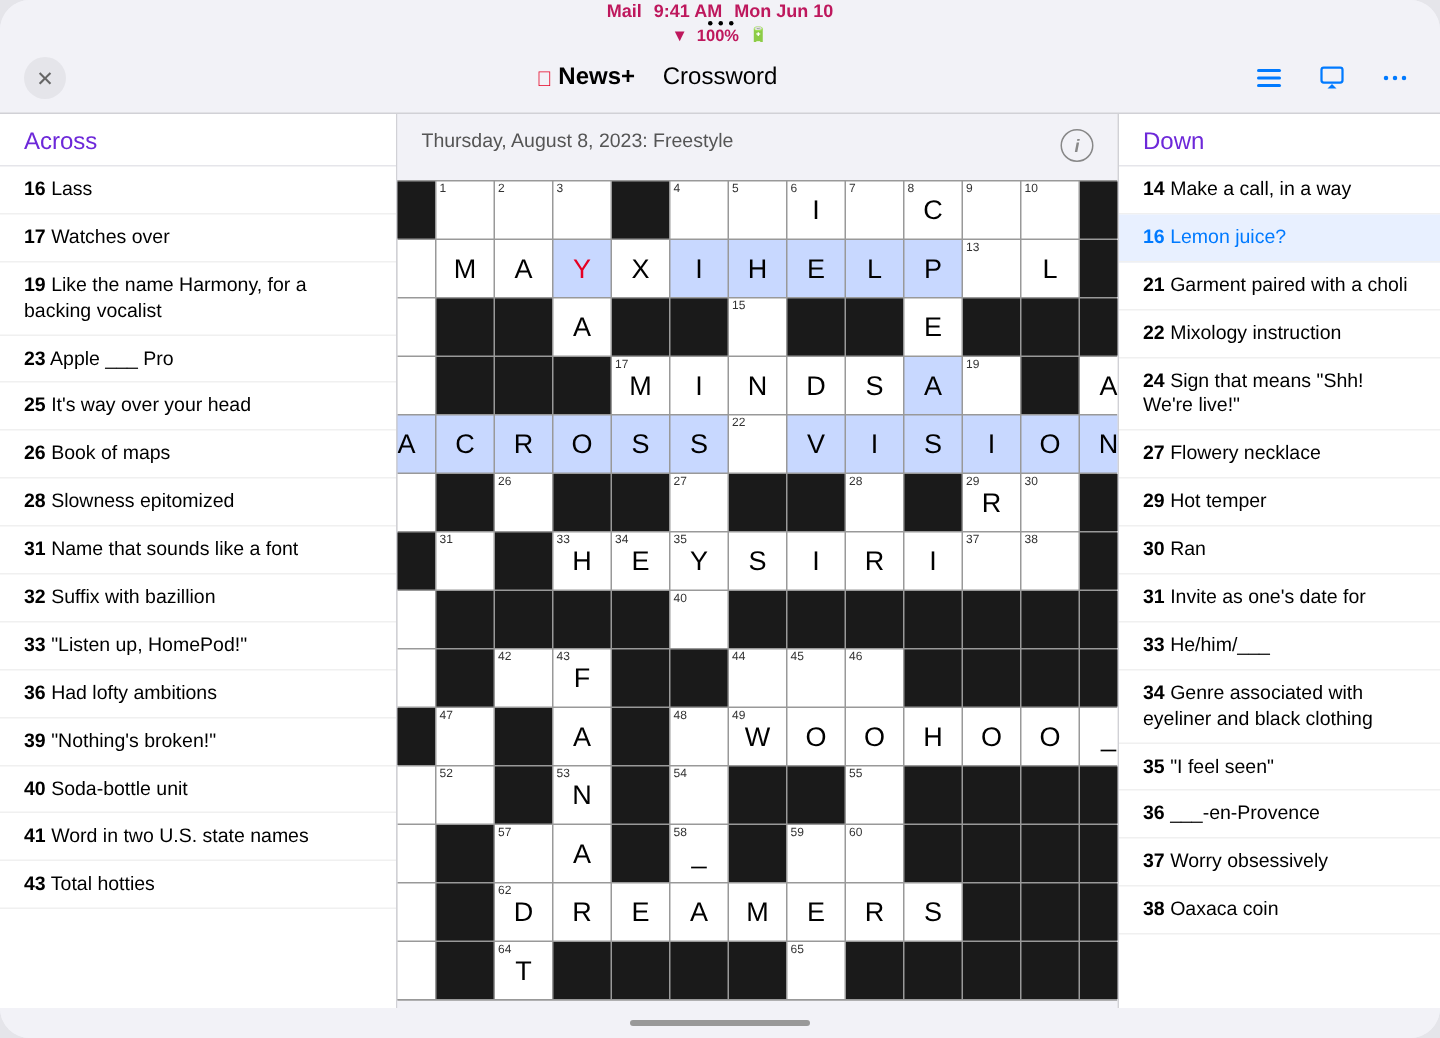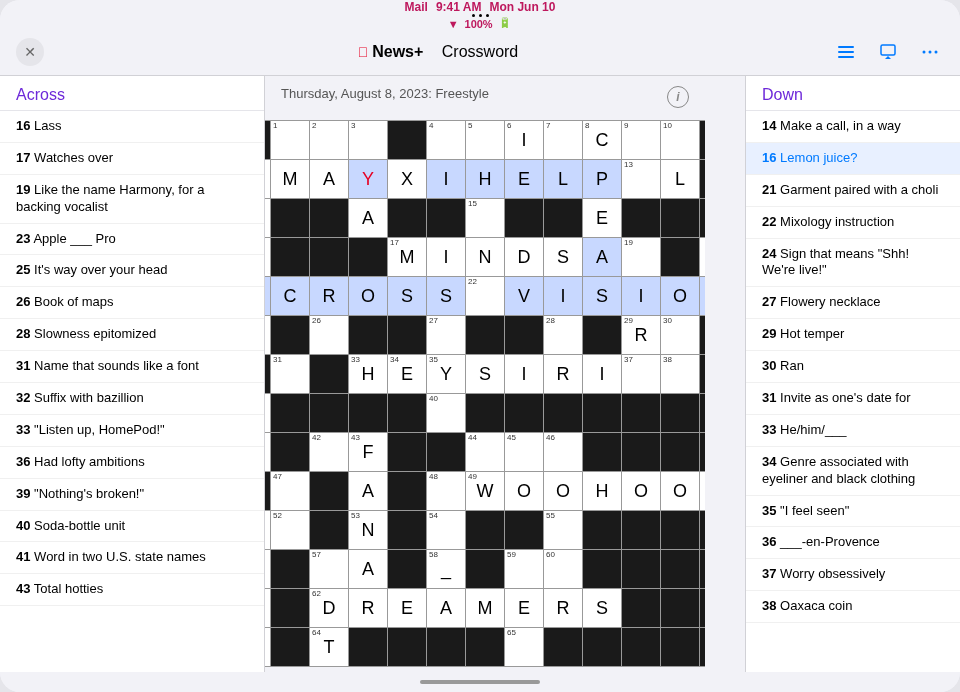--- a/index.html
+++ b/index.html
@@ -182,21 +182,20 @@
 
     
     .right-panel {
       width: 215px;
       background: #fff;
       border-left: 1px solid #d1d1d6;
       display: flex;
       flex-direction: column;
       overflow: hidden;
       flex-shrink: 0;
-      margin-left: 40px;
     }
 
     
     .home-indicator {
       height: 20px;
       background: #f2f2f7;
       display: flex;
       align-items: center;
       justify-content: center;
     }

